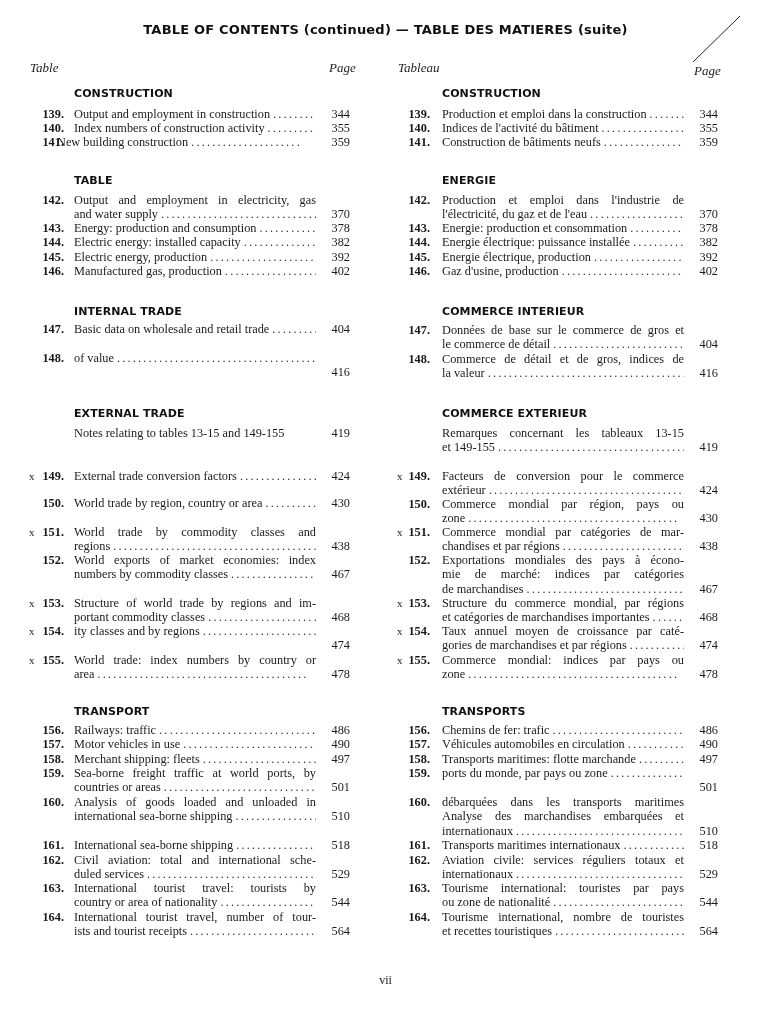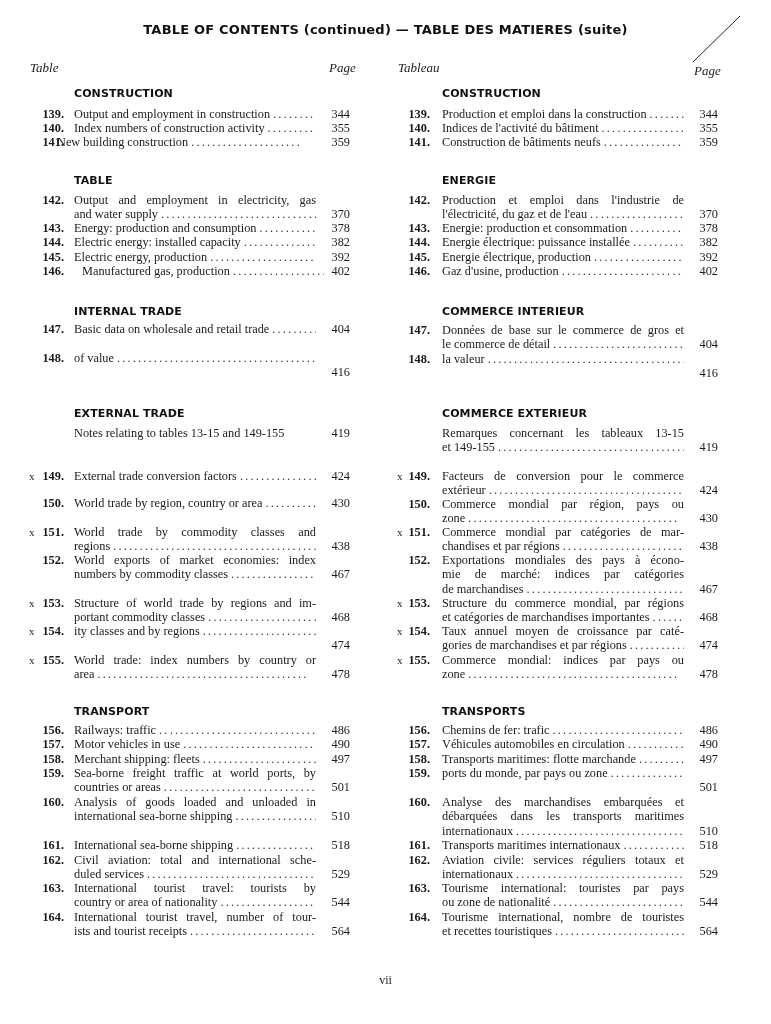--- a/index.html
+++ b/index.html
@@ -109,21 +109,21 @@
       <div class="txt" style="left: 74px; width: 242px;">
         <span class="line lead">
           <span class="t">Electric energy, production</span>
           <span class="d">........................................</span>
         </span>
       </div>
       <span class="pg" style="left: 322px; width: 28px; top: 0px;">392</span>
     </div>
     <div class="entry" style="top: 264px; left: 0px;">
       <span class="num" style="left: 30px; width: 34px;">146.</span>
-      <div class="txt" style="left: 74px; width: 242px; margin-left: 8px;">
+      <div class="txt" style="left: 74px; width: 242px;">
         <span class="line lead">
           <span class="t">Manufactured gas, production</span>
           <span class="d">........................................</span>
         </span>
       </div>
       <span class="pg" style="left: 322px; width: 28px; top: 0px;">402</span>
     </div>
     <div class="entry" style="top: 322px; left: 0px;">
       <span class="num" style="left: 30px; width: 34px;">147.</span>
       <div class="txt" style="left: 74px; width: 242px;">
@@ -420,20 +420,21 @@
         <span class="line lead">
           <span class="t">le commerce de détail</span>
           <span class="d">........................................</span>
         </span>
       </div>
       <span class="pg" style="left: 690px; width: 28px; top: 14.3px;">404</span>
     </div>
     <div class="entry" style="top: 352px; left: 0px;">
       <span class="num" style="left: 396px; width: 34px;">148.</span>
       <div class="txt" style="left: 442px; width: 242px;">
+        <span class="line justify">Commerce de détail et de gros, indices de</span>
         <span class="line lead">
           <span class="t">la valeur</span>
           <span class="d">........................................</span>
         </span>
       </div>
       <span class="pg" style="left: 690px; width: 28px; top: 14.3px;">416</span>
     </div>
     <div class="entry" style="top: 426px; left: 0px;">
       <span class="num" style="left: 396px; width: 34px;"></span>
       <div class="txt" style="left: 442px; width: 242px;">
@@ -564,22 +565,22 @@
         <span class="line lead">
           <span class="t">ports du monde, par pays ou zone</span>
           <span class="d">........................................</span>
         </span>
       </div>
       <span class="pg" style="left: 690px; width: 28px; top: 14.3px;">501</span>
     </div>
     <div class="entry" style="top: 795px; left: 0px;">
       <span class="num" style="left: 396px; width: 34px;">160.</span>
       <div class="txt" style="left: 442px; width: 242px;">
+        <span class="line justify">débarquées dans les transports maritimes</span>
         <span class="line justify">Analyse des marchandises embarquées et</span>
-        <span class="line justify">débarquées dans les transports maritimes</span>
         <span class="line lead">
           <span class="t">internationaux</span>
           <span class="d">........................................</span>
         </span>
       </div>
       <span class="pg" style="left: 690px; width: 28px; top: 28.6px;">510</span>
     </div>
     <div class="entry" style="top: 838px; left: 0px;">
       <span class="num" style="left: 396px; width: 34px;">161.</span>
       <div class="txt" style="left: 442px; width: 242px;">

